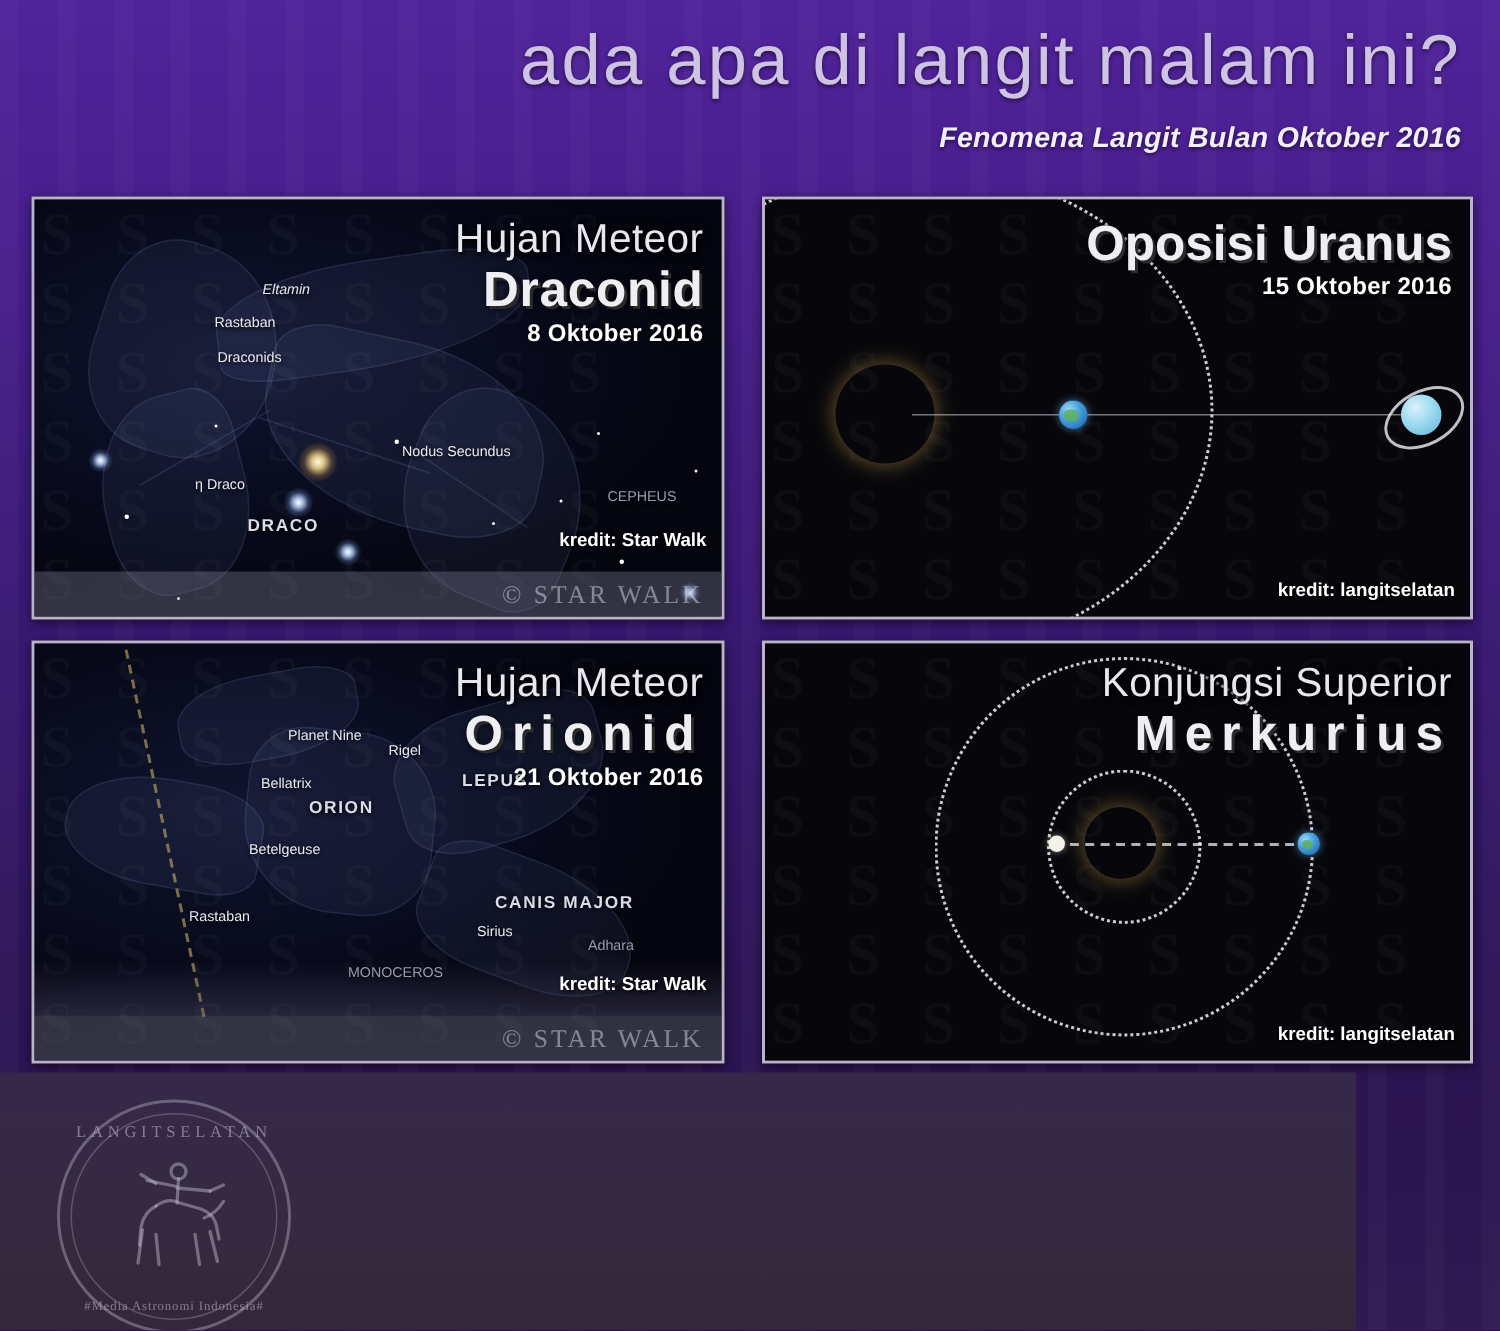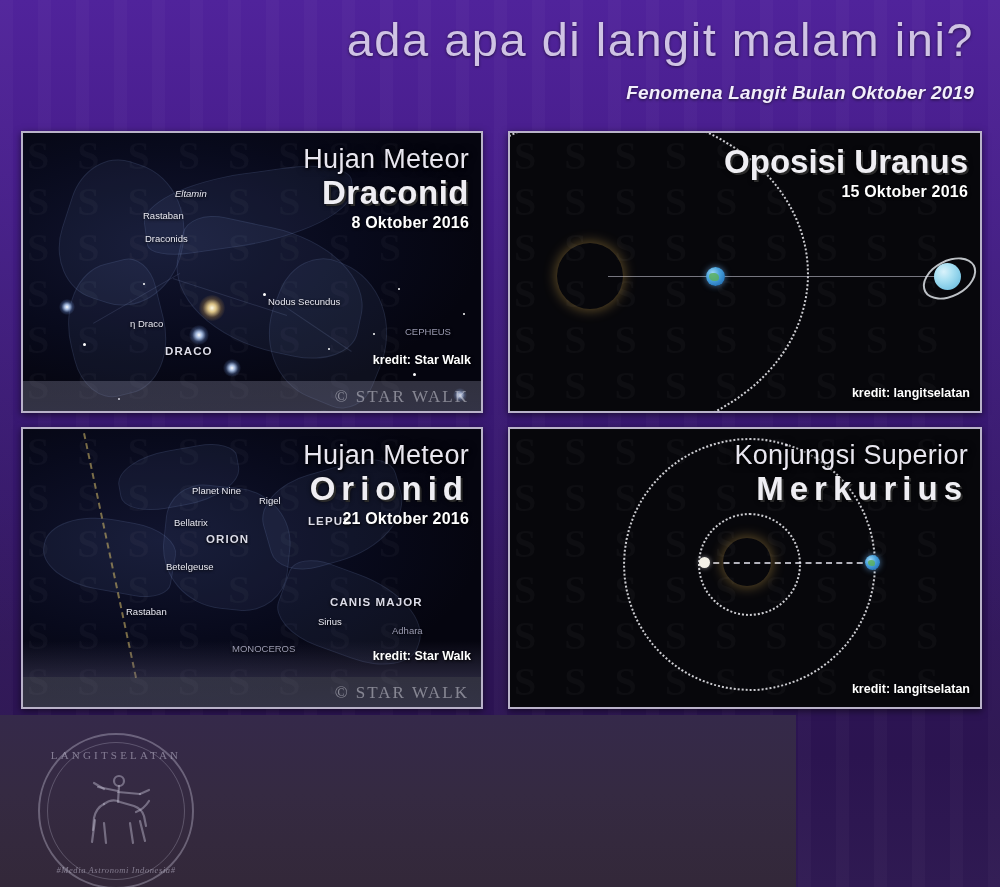--- a/index.html
+++ b/index.html
@@ -112,40 +112,40 @@
   .uranus{position:absolute;border-radius:50%;
         background:radial-gradient(circle at 36% 32%,#d9f2fb 0%,#a9e0f2 35%,#7fc9e6 70%,#5fb2d4 100%);}
   .uring{position:absolute;border:2px solid rgba(235,240,245,.8);border-radius:50%;
         transform:rotate(-28deg);}
   .mercury{position:absolute;border-radius:50%;background:#f4f1e8;
         box-shadow:0 0 5px rgba(255,255,255,.5);}
   .aline{position:absolute;height:1px;background:rgba(210,210,225,.55);}
   .dline{position:absolute;height:0;border-top:2px dashed rgba(235,235,245,.75);}
 
   
-  .footer{position:absolute;left:0;top:715px;width:796px;height:172px;
+  .footer{position:absolute;left:0;top:715px;width:904px;height:172px;
           background:linear-gradient(180deg,#35294a 0%,#352a42 45%,#332839 100%);}
   .logo{position:absolute;left:38px;top:18px;width:152px;height:152px;border-radius:50%;
         border:2px solid rgba(190,185,205,.40);}
   .logo .ring2{position:absolute;inset:7px;border-radius:50%;border:1px solid rgba(190,185,205,.30);}
   .logoTop,.logoBot{position:absolute;left:0;width:152px;text-align:center;
         color:rgba(196,191,211,.55);font-family:"Liberation Serif",serif;}
   .logoTop{top:14px;font-size:11px;letter-spacing:3.2px;}
-  .logoBot{bottom:12px;font-size:8.5px;letter-spacing:.6px;font-style:italic;}
+  .logoBot{bottom:12px;font-size:8.5px;letter-spacing:.6px;}
   .centaur{position:absolute;left:34px;top:36px;width:86px;height:78px;
         color:rgba(196,191,211,.45);}
 </style>
 </head>
 <body>
 
 <div id="poster">
 
   <div class="header">
     <div class="title">ada apa di langit malam ini?</div>
-    <div class="subtitle">Fenomena Langit Bulan Oktober 2019</div>
+    <div class="subtitle">Fenomena Langit Bulan Oktober 2016</div>
   </div>
 
   <div class="panel p1">
     <div class="skybg"></div>
     <div class="wmS">SSSSSSSSSSSSSSSSSSSSSSSSSSSSSSSSSSSSSSSSSSSSSSSSSSSSSSSSSSSSSSSSSSSSSSSSSSSSSSSSSSSSSSSSSSSS</div>
 
     <div class="shape" style="left:40px;top:30px;width:120px;height:140px;transform:rotate(18deg);border-radius:40% 60% 50% 45%;"></div>
     <div class="shape" style="left:120px;top:40px;width:210px;height:70px;transform:rotate(-8deg);border-radius:50% 30% 60% 20%;"></div>
     <div class="shape" style="left:150px;top:95px;width:190px;height:120px;transform:rotate(12deg);border-radius:20% 55% 30% 60%;"></div>
     <div class="shape" style="left:45px;top:130px;width:95px;height:130px;transform:rotate(-14deg);border-radius:55% 25% 50% 35%;"></div>

